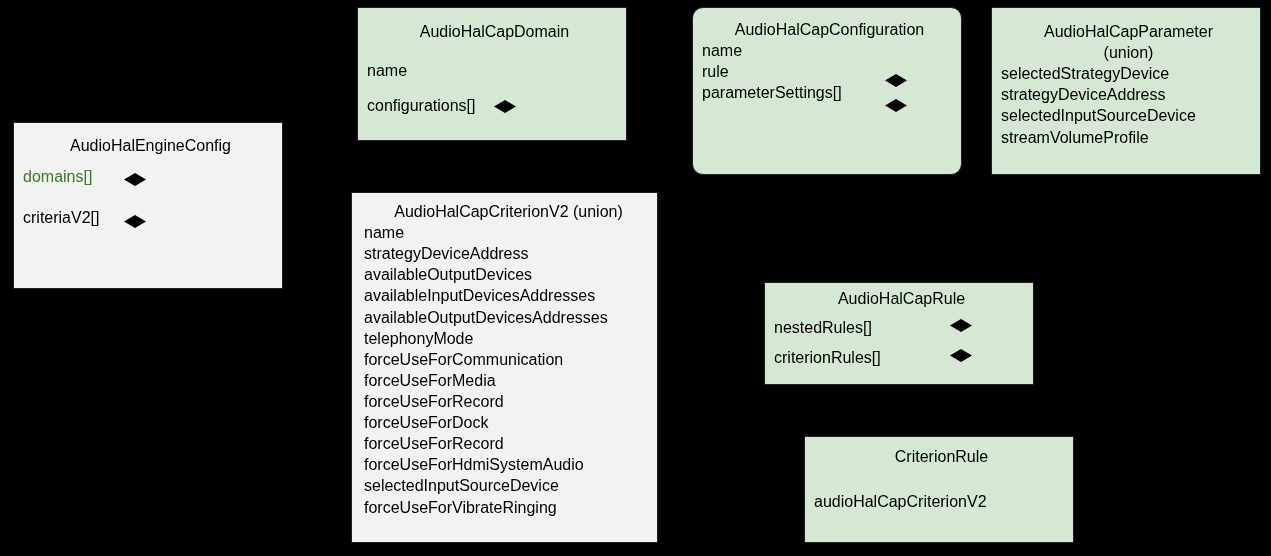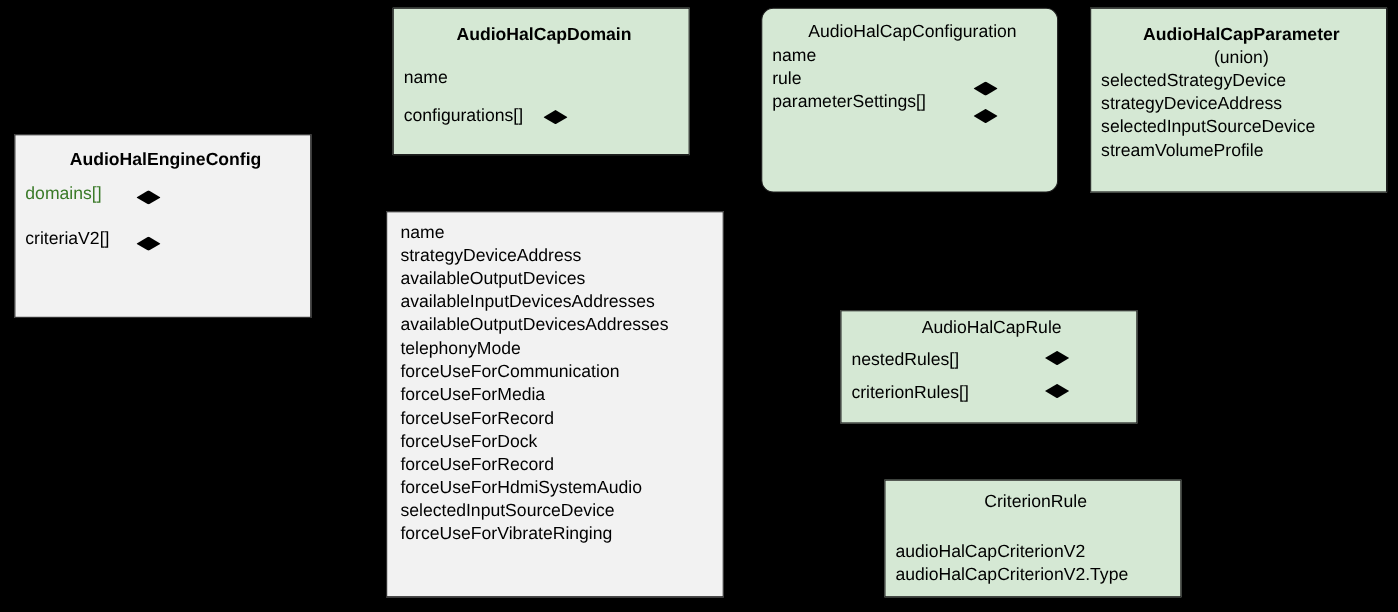--- a/index.html
+++ b/index.html
@@ -28,21 +28,21 @@
     background: #f2f2f2;
   }
   .title {
     text-align: center;
     font-size: 16px;
     color: #000000;
     line-height: 1.32;
     white-space: nowrap;
   }
   .title.bold {
-    font-weight: bold;
+    font-weight: normal;
   }
   .title.sub {
     font-weight: normal;
   }
   .attr {
     font-size: 16px;
     color: #000000;
     line-height: 1.32;
     white-space: nowrap;
   }
@@ -138,20 +138,23 @@
       <div class="title sub">(union)</div>
       <div class="attr">selectedStrategyDevice</div>
       <div class="attr">strategyDeviceAddress</div>
       <div class="attr">selectedInputSourceDevice</div>
       <div class="attr">streamVolumeProfile</div>
     </div>
   </div>
 
   <div class="box white" style="left:351px; top:192px; width:307px; height:351px;">
     <div class="rows" style="top:8px; left:12px;">
+      <div class="title">
+        <span class="title bold" style="display:inline;">AudioHalCapCriterionV2</span><span class="title sub" style="display:inline;"> (union)</span>
+      </div>
       <div class="attr">name</div>
       <div class="attr">strategyDeviceAddress</div>
       <div class="attr">availableOutputDevices</div>
       <div class="attr">availableInputDevicesAddresses</div>
       <div class="attr">availableOutputDevicesAddresses</div>
       <div class="attr">telephonyMode</div>
       <div class="attr">forceUseForCommunication</div>
       <div class="attr">forceUseForMedia</div>
       <div class="attr">forceUseForRecord</div>
       <div class="attr">forceUseForDock</div>
@@ -172,17 +175,16 @@
     </div>
   </div>
   <div class="diamond" style="left:950px; top:319px;"></div>
   <div class="diamond" style="left:950px; top:349px;"></div>
 
   <div class="box green" style="left:804px; top:436px; width:270px; height:107px;">
     <div class="rows" style="top:9px;">
       <div class="title sub">CriterionRule</div>
       <div class="gap" style="height:24px;"></div>
       <div class="attr">audioHalCapCriterionV2</div>
-      <div class="attr">audioHalCapCriterionV2.Type</div>
     </div>
   </div>
 
 </div>
 
 </body></html>

